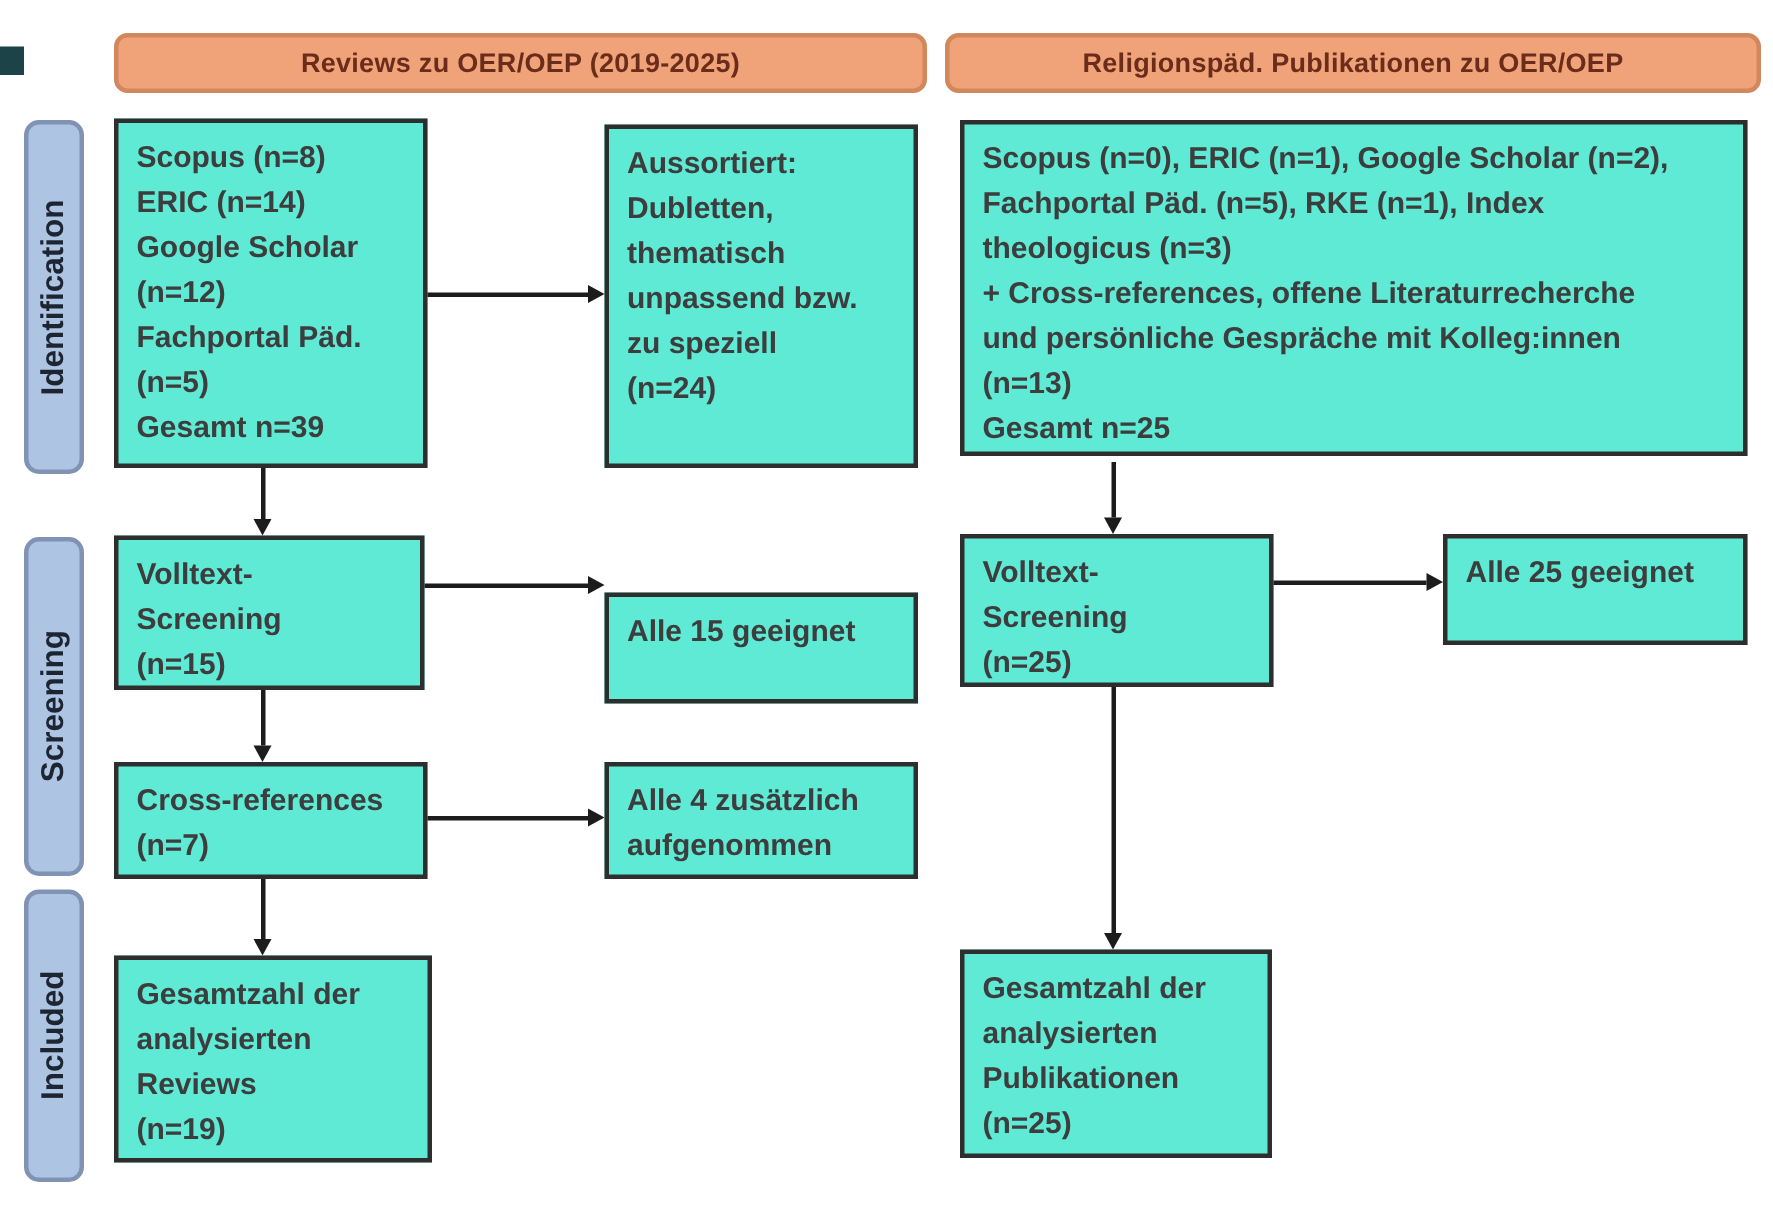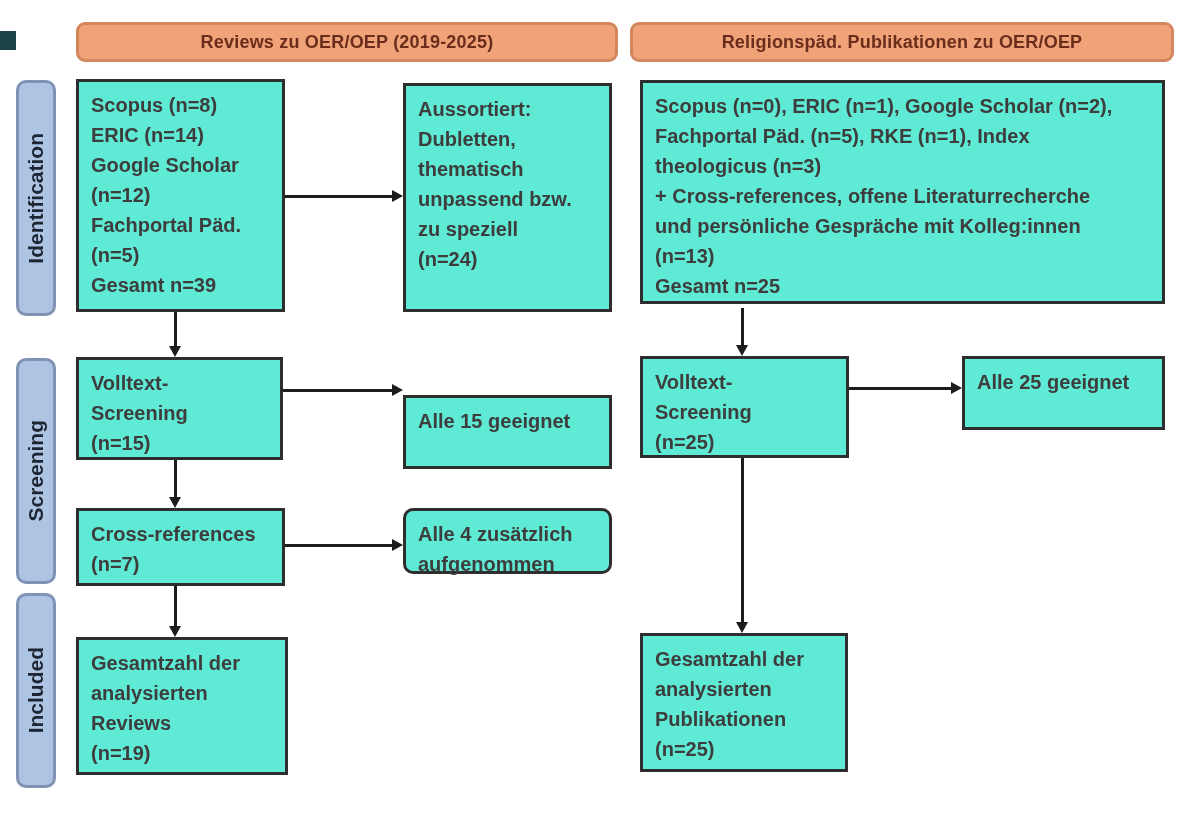--- a/index.html
+++ b/index.html
@@ -101,21 +101,21 @@
 thematisch
 unpassend bzw.
 zu speziell
 (n=24)</div>
   <div class="box" style="left:76px;top:357px;width:207px;height:103px;">Volltext-
 Screening
 (n=15)</div>
   <div class="box" style="left:403px;top:357px;width:209px;height:74px;margin-top:38px;">Alle 15 geeignet</div>
   <div class="box" style="left:76px;top:508px;width:209px;height:78px;">Cross-references
 (n=7)</div>
-  <div class="box" style="left:403px;top:508px;width:209px;height:66px;border-radius:10px;">Alle 4 zusätzlich
+  <div class="box" style="left:403px;top:508px;width:209px;height:78px;">Alle 4 zusätzlich
 aufgenommen</div>
   <div class="box" style="left:76px;top:637px;width:212px;height:138px;">Gesamtzahl der
 analysierten
 Reviews
 (n=19)</div>
 
   <div class="box" style="left:640px;top:80px;width:525px;height:224px;">Scopus (n=0), ERIC (n=1), Google Scholar (n=2),
 Fachportal Päd. (n=5), RKE (n=1), Index
 theologicus (n=3)
 + Cross-references, offene Literaturrecherche

